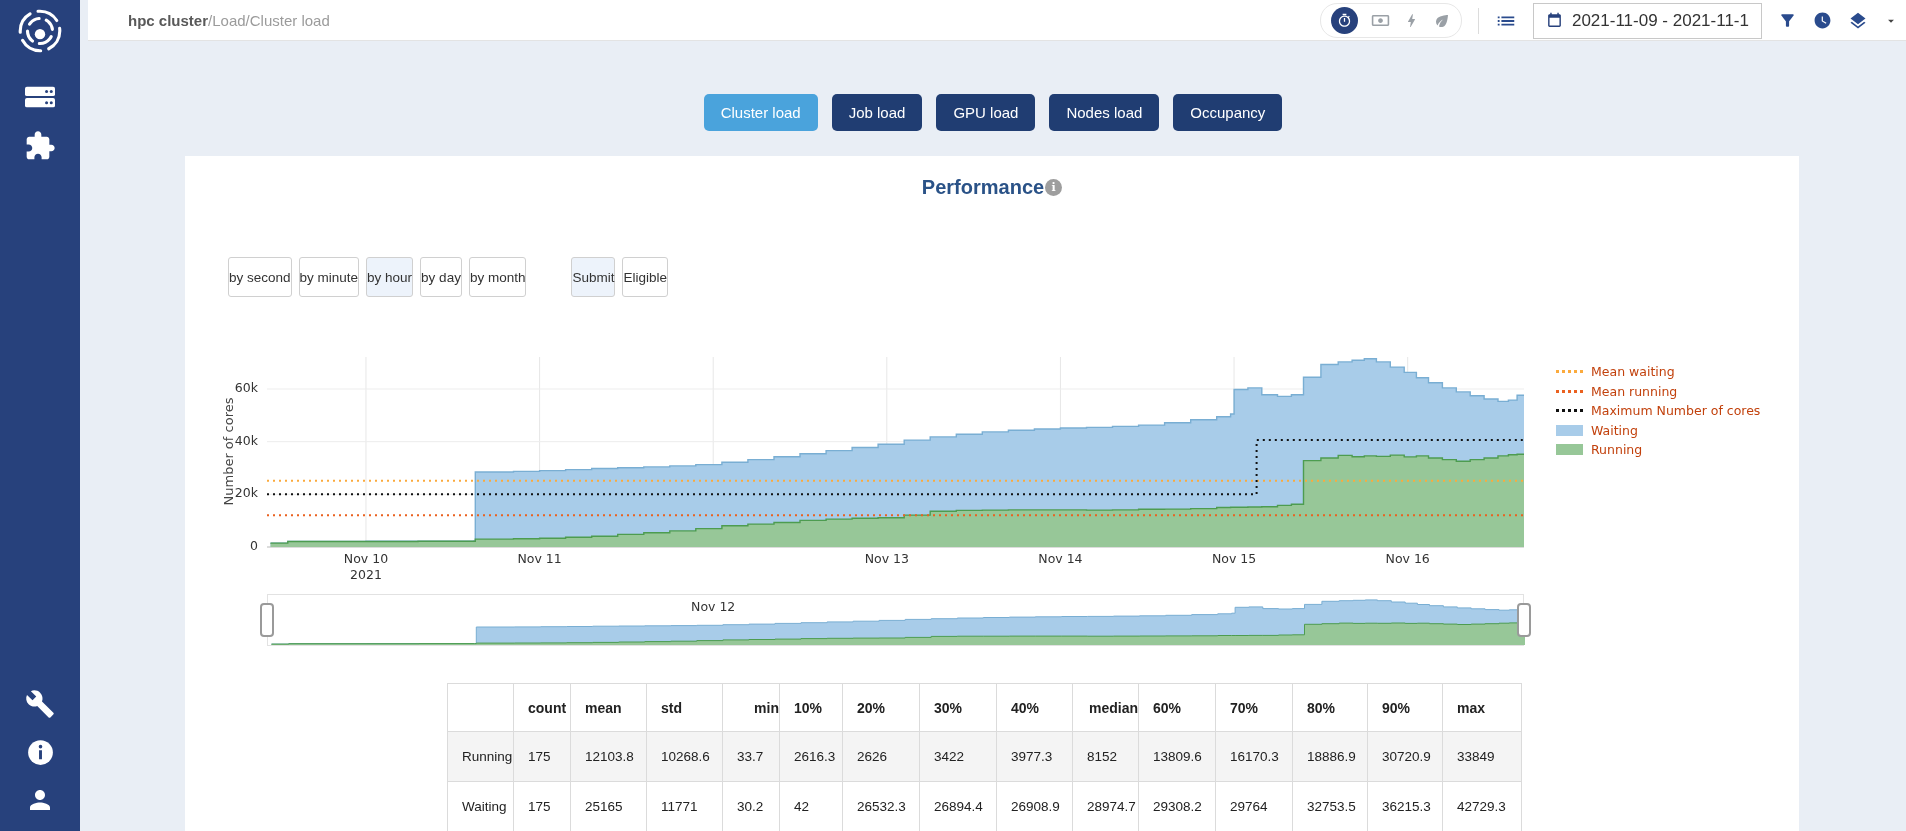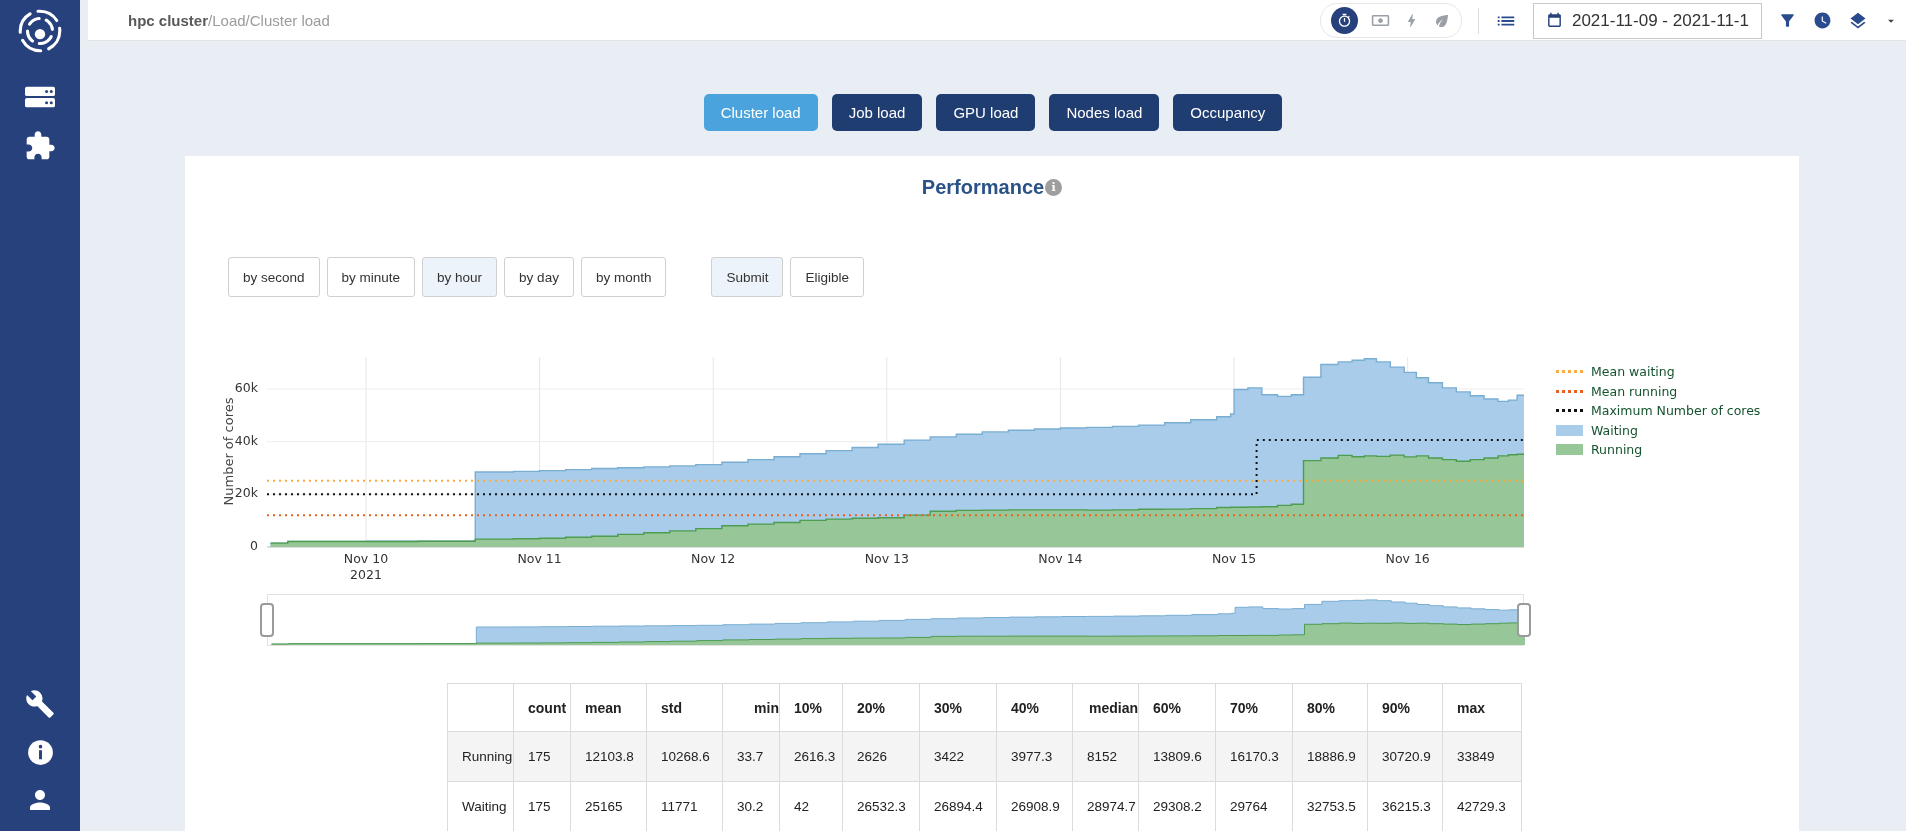--- a/index.html
+++ b/index.html
@@ -35,38 +35,38 @@
 
   
   .card { position:absolute; left:185px; top:156px; width:1614px; height:700px; background:#ffffff; }
   .panel-title-row { position:absolute; left:185px; top:176px; width:1614px; display:flex; justify-content:center;
                      align-items:center; gap:1px; }
   .panel-title { font-size:20px; font-weight:700; color:#2a5287; }
   .info-dot { width:17px; height:17px; border-radius:50%; background:#9e9e9e; color:#fff; font-size:11px; font-weight:700;
               display:flex; align-items:center; justify-content:center; font-family:"DejaVu Serif", serif; cursor:pointer; }
 
   .controls { position:absolute; left:228px; top:257px; display:flex; align-items:center; }
-  .ctl-btn { border:1px solid #d0d0d0; background:#fff; color:#333; font-size:13.5px; padding:0 14px; height:40px;
+  .ctl-btn { border:1px solid #d0d0d0; background:#fff; color:#333; font-size:13.5px; padding:0 0; height:40px;
              border-radius:3px; margin-right:7px; cursor:pointer; font-family:"Liberation Sans", sans-serif; }
   .ctl-btn.active { background:#edf3fb; }
   .modes { margin-left:38px; display:flex; }
 
   
   .chart-label { font-family:"DejaVu Sans", sans-serif; }
   .main-chart { position:absolute; left:267px; top:357px; width:1257px; height:192px; }
   .y-axis-title { position:absolute; left:133px; top:444px; width:190px; text-align:center; font-size:13px; color:#444;
                   transform:rotate(-90deg); }
   .y-tick { position:absolute; left:196px; width:62px; text-align:right; font-size:12.5px; color:#333; }
   .x-tick { position:absolute; width:90px; text-align:center; font-size:12.5px; color:#333; top:551px; line-height:16px; }
   .legend { position:absolute; left:1556px; top:362px; }
   .legend-row { display:flex; align-items:center; height:19.5px; cursor:pointer; }
   .legend-row .sw { width:27px; margin-right:8px; }
   .sw.dotted { border-top:3px dotted #000; height:0; }
   .sw.area { height:11px; }
-  .legend-row .lbl { font-size:12.5px; color:#14532d; font-family:"DejaVu Sans", sans-serif; }
+  .legend-row .lbl { font-size:12.5px; color:#c2410c; font-family:"DejaVu Sans", sans-serif; }
 
   .range-box { position:absolute; left:267px; top:594px; width:1257px; height:52px; border:1px solid #e2e2e2; }
   .range-chart { position:absolute; left:0; top:0; width:1257px; height:52px; }
   .range-handle { position:absolute; top:603px; width:14px; height:34px; background:#fff; border:2px solid #9a9a9a;
                   border-radius:4px; z-index:3; cursor:ew-resize; }
 
   
   .stats { position:absolute; left:447px; top:683px; border-collapse:collapse; }
   .stats th, .stats td { border:1px solid #dbdbdb; font-size:13.5px; color:#222; padding:0 0 0 14px; text-align:left; }
   .stats th { height:48px; font-weight:700; font-size:14px; }
@@ -329,18 +329,18 @@
         </tr>
       </tbody>
   </table>
 
 <div class="y-tick chart-label" style="top: 538px;">0</div>
     <div class="y-tick chart-label" style="top: 485.333px;">20k</div>
     <div class="y-tick chart-label" style="top: 432.667px;">40k</div>
     <div class="y-tick chart-label" style="top: 380px;">60k</div>
     <div class="x-tick chart-label" style="left: 320.963px;">Nov 10<div>2021</div></div>
     <div class="x-tick chart-label" style="left: 494.581px;">Nov 11</div>
-    <div class="x-tick chart-label" style="left: 668.2px;">Nov 12</div>
+    <div class="x-tick chart-label" style="left: 668.2px; margin-top: 48px;">Nov 12</div>
     <div class="x-tick chart-label" style="left: 841.819px;">Nov 13</div>
     <div class="x-tick chart-label" style="left: 1015.44px;">Nov 14</div>
     <div class="x-tick chart-label" style="left: 1189.06px;">Nov 15</div>
     <div class="x-tick chart-label" style="left: 1362.68px;">Nov 16</div>
   </div>
 
 </body></html>

